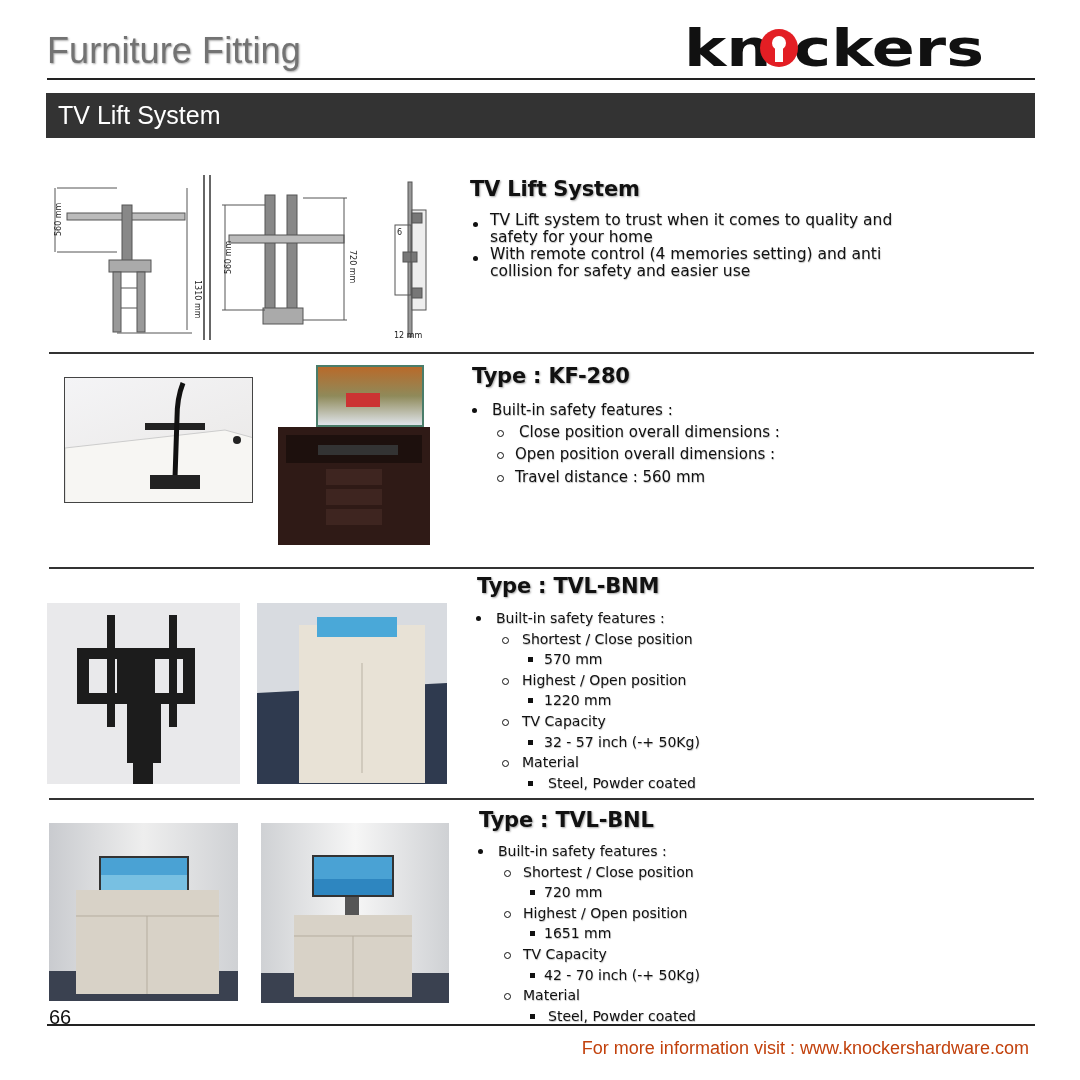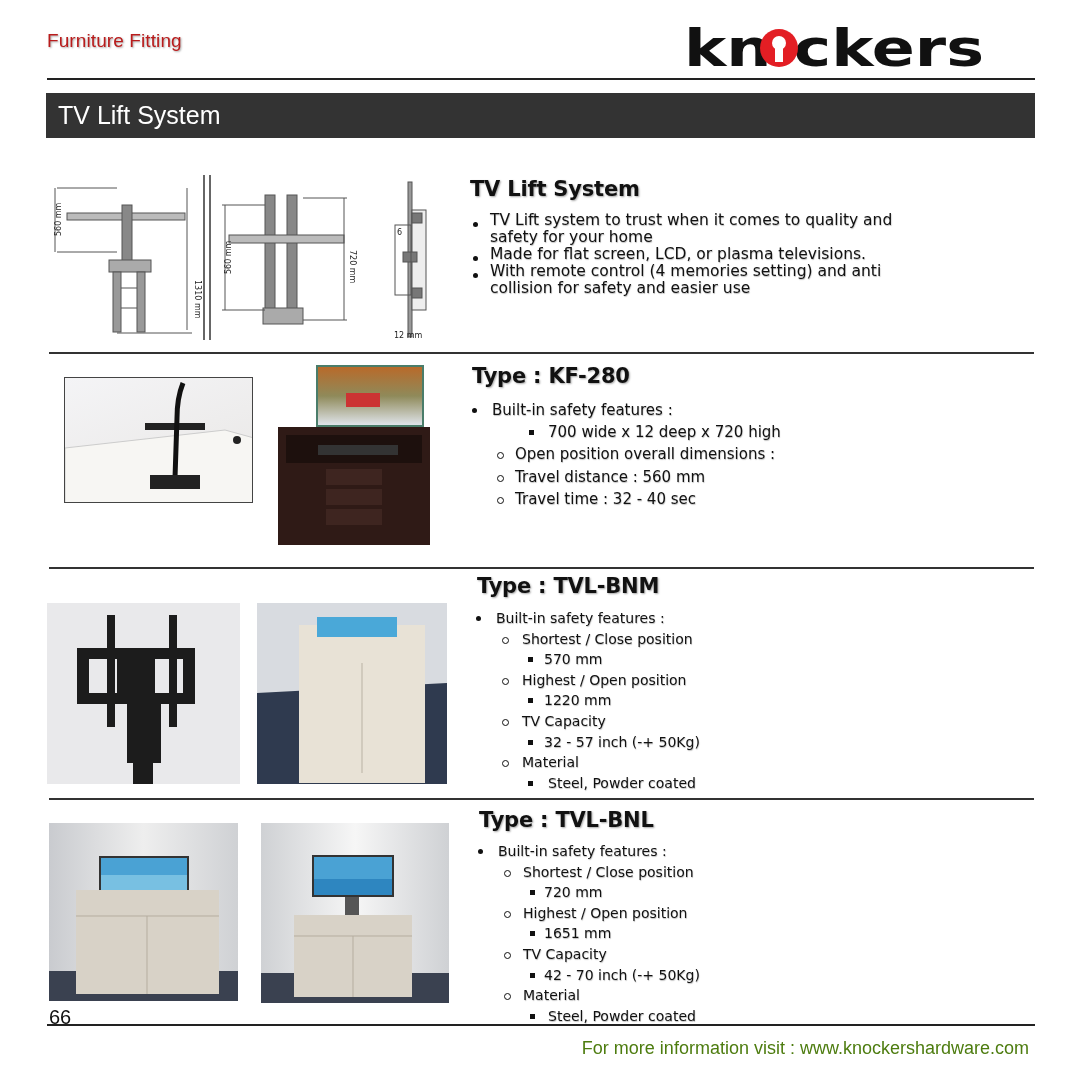--- a/index.html
+++ b/index.html
@@ -1,21 +1,21 @@
 <!DOCTYPE html>
 <html><head>
 <meta charset="utf-8">
 <style>
   * { box-sizing: border-box; margin: 0; padding: 0; }
   html, body { width: 1080px; height: 1080px; background: #ffffff; overflow: hidden; }
   body { position: relative; font-family: "Liberation Sans", "DejaVu Sans", sans-serif; color: #111; }
 
   .abs { position: absolute; }
 
-  .page-title { left: 47px; top: 30px; font-size: 19px; color: #b91c1c; text-shadow: 1px 1px 2px rgba(0,0,0,0.35); letter-spacing: 0.1px; }
+  .page-title { left: 47px; top: 30px; font-size: 36px; color: #737373; text-shadow: 1px 1px 2px rgba(0,0,0,0.35); letter-spacing: 0.1px; }
   .logo { left: 684px; top: 18px; width: 300px; height: 56px; }
   .rule { left: 47px; width: 988px; height: 2px; background: #222; }
   .rule.thin { height: 1.5px; background: #333; }
 
   .banner { left: 46px; top: 93px; width: 989px; height: 45px; background: #333333; }
   .banner-text { position: absolute; left: 12px; top: 8px; font-size: 25px; color: #fff; }
 
   .section-title { font-family: "DejaVu Sans", sans-serif; font-weight: bold; font-size: 21px; color: #111; text-shadow: 1px 1px 2px rgba(0,0,0,0.35); letter-spacing: -0.2px; }
 
   ul.lvl1 { list-style: none; }
@@ -33,21 +33,21 @@
   .spec { font-size: 15px; line-height: 22.2px; }
   .spec .row { position: relative; white-space: nowrap; }
   .spec .row::before { top: 9px; }
 
   .spec-sm { font-size: 14px; line-height: 20.6px; }
   .spec-sm .row { position: relative; white-space: nowrap; }
   .spec-sm .row::before { top: 8px; }
 
   .img-box { position: absolute; overflow: hidden; }
   .footer-page { left: 49px; top: 1006px; font-size: 20px; }
-  .footer-link { right: 51px; top: 1038px; font-size: 18px; color: #4d7c0f; }
+  .footer-link { right: 51px; top: 1038px; font-size: 18px; color: #c2410c; }
 </style>
 </head>
 <body>
 
 <div class="abs page-title">Furniture Fitting</div>
 
 <svg class="abs logo" viewBox="0 0 300 56">
   <g font-family="DejaVu Sans, sans-serif" font-weight="bold" font-size="52" fill="#111">
     <text x="0" y="48" textLength="300" lengthAdjust="spacingAndGlyphs">kn  ckers</text>
   </g>
@@ -106,21 +106,20 @@
     <text transform="translate(303,80) rotate(90)">720 mm</text>
     <text x="350" y="65">6</text>
     <text x="347" y="168">12 mm</text>
   </g>
 </svg>
 
 <div class="abs section-title" style="left:470px; top:177px;">TV Lift System</div>
 
 <ul class="abs intro-list txt lvl1">
   <li class="bullet-disc">TV Lift system to trust when it comes to quality and safety for your home</li>
-  <li class="bullet-disc">Made for flat screen, LCD, or plasma televisions.</li>
   <li class="bullet-disc">With remote control (4 memories setting) and anti collision for safety and easier use</li>
 </ul>
 
 <div class="abs rule thin" style="top:352px; left:49px; width:985px;"></div>
 
 <div class="img-box" style="left:64px; top:377px; width:189px; height:126px; background:linear-gradient(160deg,#f4f4f6,#e8e6e4); border:1px solid #444;">
   <svg width="189" height="126" viewBox="0 0 189 126">
     <polygon points="0,70 160,52 189,60 189,126 0,126" fill="#f7f6f3" stroke="#ccc"></polygon>
     <rect x="80" y="45" width="60" height="7" fill="#222"></rect>
     <path d="M118 5 Q112 20 112 40 L110 100" stroke="#111" stroke-width="5" fill="none"></path>
@@ -147,24 +146,23 @@
     <rect x="50" y="104" width="56" height="16" fill="#3e2520"></rect>
     <rect x="50" y="124" width="56" height="16" fill="#3e2520"></rect>
     <rect x="50" y="144" width="56" height="16" fill="#3e2520"></rect>
   </svg>
 </div>
 
 <div class="abs section-title" style="left:472px; top:364px;">Type :  KF-280</div>
 
 <div class="abs txt spec" style="left:470px; top:399px;">
   <div class="row bullet-disc" style="padding-left:22px;">Built-in safety features :</div>
-  <div class="row bullet-square" style="padding-left:78px;">700 wide x 12 deep x 720 high</div>
+  <div class="row bullet-circle" style="padding-left:49px;"><span style="position:relative; left:0;">Close position overall dimensions :</span></div>
   <div class="row bullet-circle" style="padding-left:45px;">Open position overall dimensions :</div>
   <div class="row bullet-circle" style="padding-left:45px;">Travel distance : 560 mm</div>
-  <div class="row bullet-circle" style="padding-left:45px;">Travel time : 32 - 40 sec</div>
 </div>
 
 <div class="abs rule thin" style="top:567px; left:49px; width:985px;"></div>
 
 <div class="img-box" style="left:47px; top:603px; width:193px; height:181px; background:#e9e9eb;">
   <svg width="193" height="181" viewBox="0 0 193 181">
     <rect x="30" y="45" width="118" height="56" fill="#1c1c1c"></rect>
     <rect x="42" y="56" width="28" height="34" fill="#e9e9eb"></rect>
     <rect x="108" y="56" width="28" height="34" fill="#e9e9eb"></rect>
     <rect x="60" y="12" width="8" height="112" fill="#1c1c1c"></rect>

